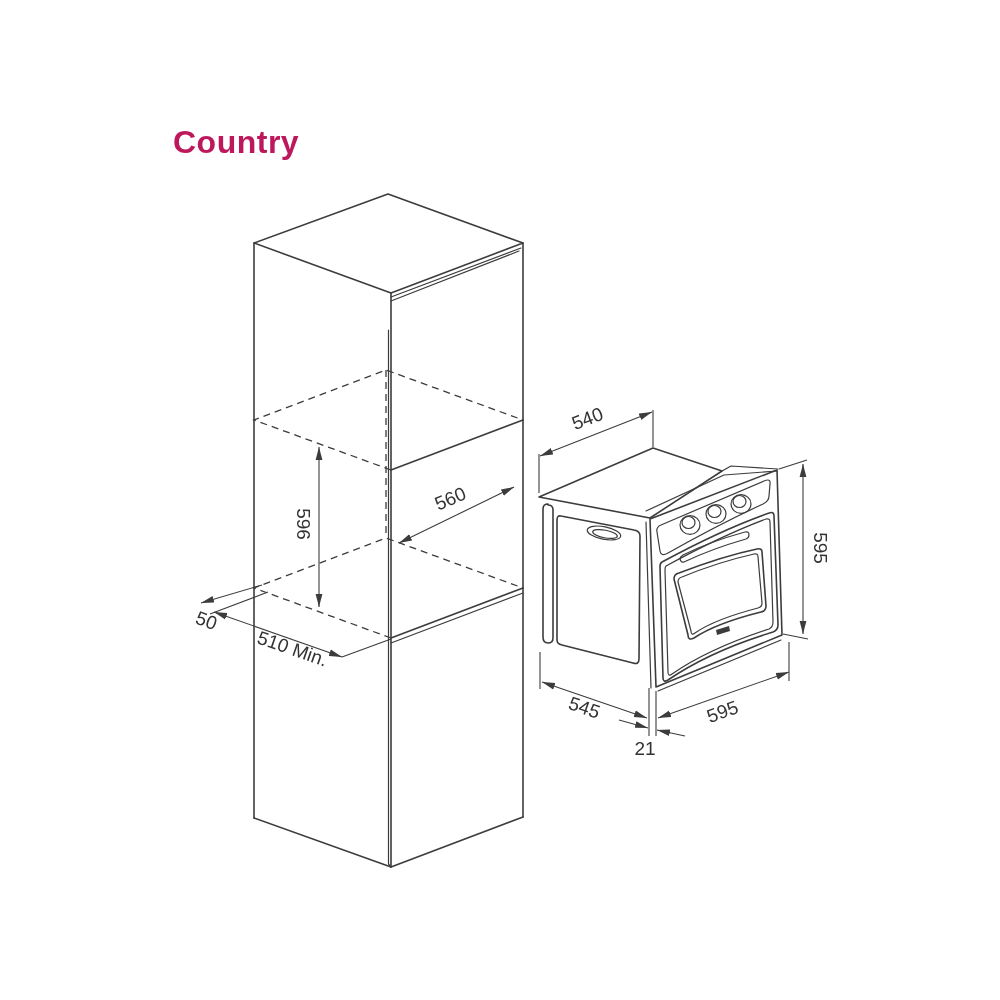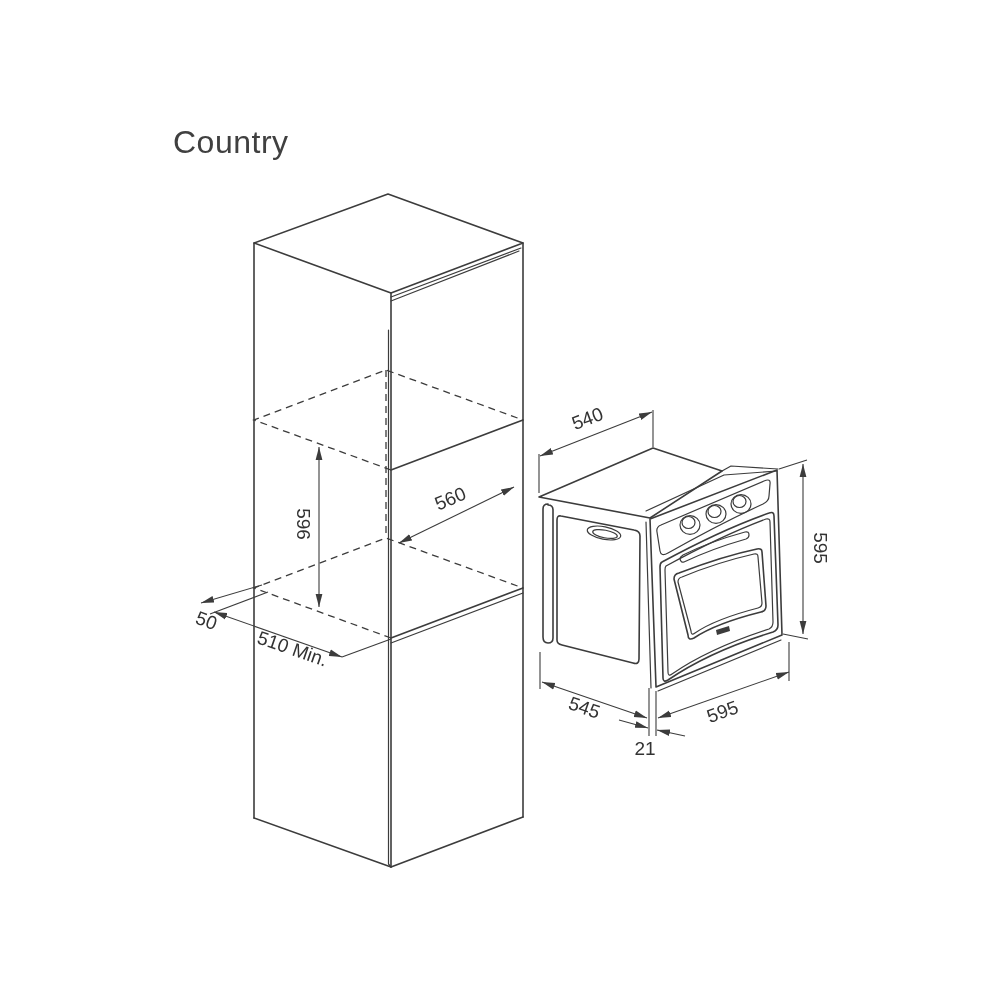--- a/index.html
+++ b/index.html
@@ -1,19 +1,19 @@
 <!DOCTYPE html>
 <html><head>
 <meta charset="utf-8">
 <style>
   html,body{margin:0;padding:0;background:#ffffff;}
   .page{position:relative;width:1000px;height:1000px;background:#ffffff;overflow:hidden;
         font-family:"Liberation Sans", sans-serif;}
-  .title{position:absolute;left:173px;top:124px;margin:0;font-size:32px;font-weight:400;
-         color:#404040;letter-spacing:0.5px;}
+  .title{position:absolute;left:173px;top:124px;margin:0;font-size:32px;font-weight:700;
+         color:#be185d;letter-spacing:0.5px;}
   svg{position:absolute;left:0;top:0;}
   .ln{fill:none;stroke:#3c3c3c;stroke-width:1.6;stroke-linejoin:round;stroke-linecap:round;}
   .ln2{fill:none;stroke:#3c3c3c;stroke-width:1.2;stroke-linejoin:round;stroke-linecap:round;}
   .dash{fill:none;stroke:#3c3c3c;stroke-width:1.3;stroke-dasharray:7 5;stroke-linecap:butt;}
   .dim{fill:none;stroke:#3c3c3c;stroke-width:1.1;stroke-linecap:butt;}
   .dimtext{fill:#333333;font-size:19px;font-family:"Liberation Sans", sans-serif;}
   .solidfill{fill:#3c3c3c;stroke:none;}
 </style>
 </head>
 <body>

